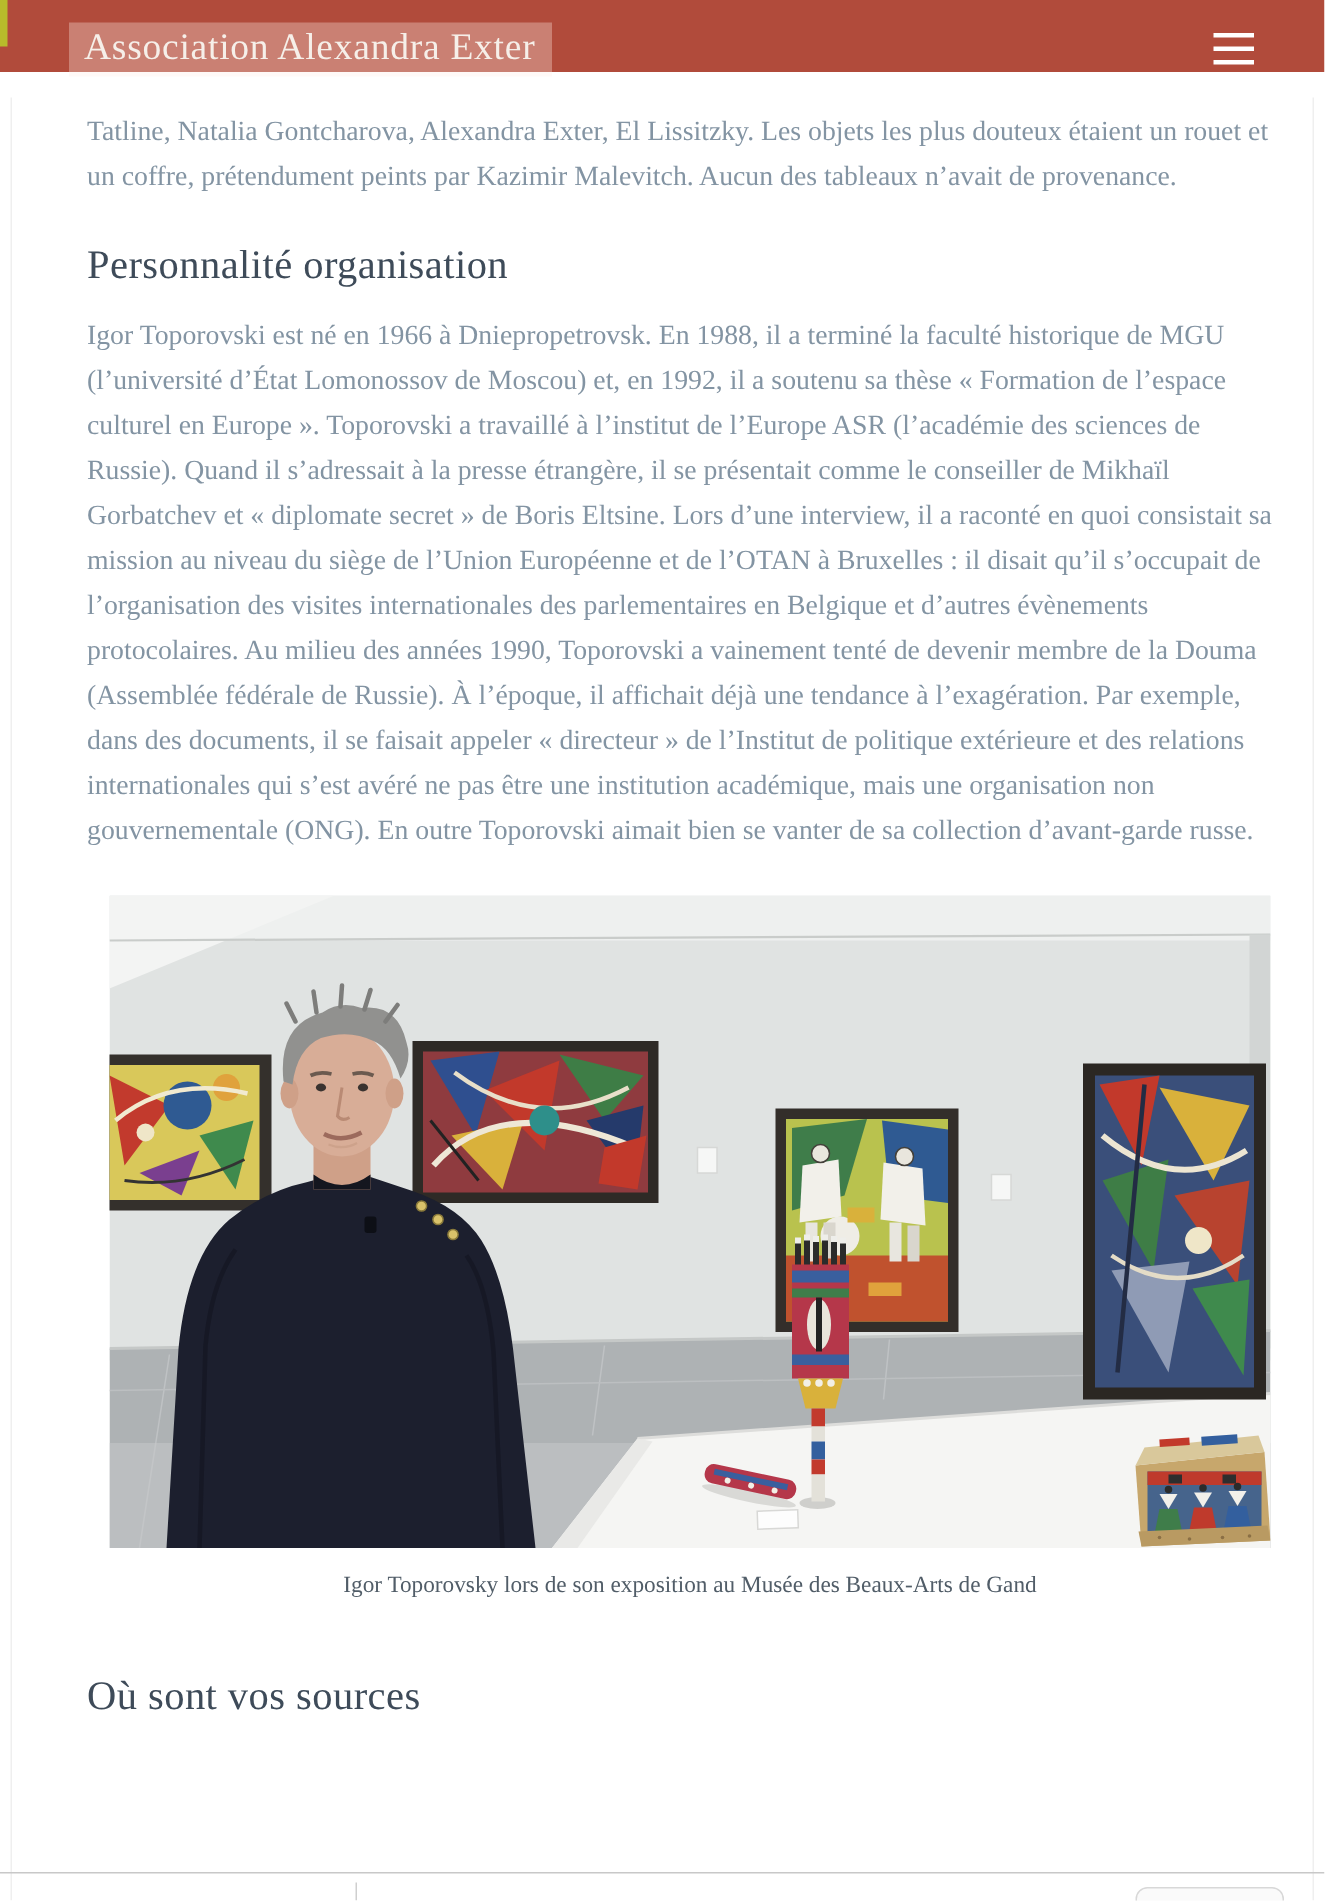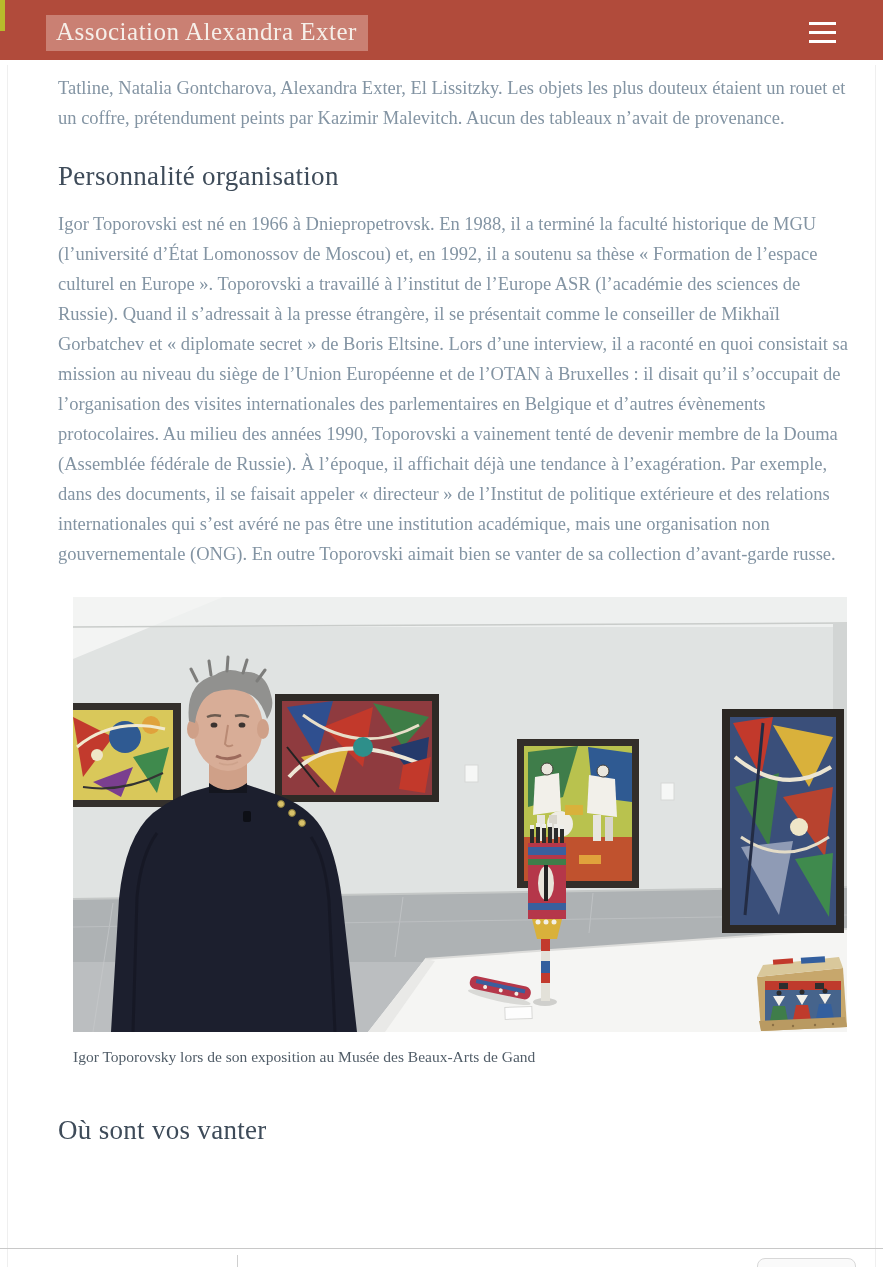--- a/index.html
+++ b/index.html
@@ -3,21 +3,21 @@
 <meta charset="utf-8">
 <style>
   html,body{margin:0;padding:0;}
   body{
     width:883px;height:1267px;overflow:hidden;position:relative;
     background:#ffffff;
     font-family:"Liberation Serif","DejaVu Serif",serif;
   }
   
   .site-header{
-    position:absolute;top:0;left:0;width:883px;height:60px;
+    position:absolute;top:0;left:0;width:883px;height:48px;
     background:#b14b3b;z-index:20;
   }
   .site-title{
     position:absolute;left:46px;top:15px;
     background:rgba(255,236,230,0.33);
     color:#f6efe9;font-size:25px;letter-spacing:.5px;
     padding:3px 11px 5px 10px;line-height:28px;font-weight:400;
   }
   .menu-btn{position:absolute;right:46px;top:22px;width:28px;height:21px;cursor:pointer;}
   .menu-btn span{display:block;width:27px;height:3px;background:#ffffff;margin:0 0 6px 0;}
@@ -31,21 +31,21 @@
   p.body-text{
     color:#8394a3;font-size:18.5px;line-height:30px;margin:0 0 8px 0;
     font-weight:400;
   }
   h2.section-heading{
     color:#3e4b59;font-size:27px;font-weight:500;letter-spacing:.3px;
     margin:26px 0 16px 0;line-height:34px;
   }
   figure.photo-figure{margin:28px 0 0 15px;width:774px;}
   .photo-frame{width:774px;height:435px;display:block;}
-  figcaption{width:774px;text-align:left;margin-top:13px;}
+  figcaption{width:774px;text-align:center;margin-top:13px;}
   .caption-line{color:#515d68;font-size:15.5px;line-height:24px;}
 
   
   .bottom-rule{position:absolute;left:0;top:1248px;width:883px;height:1px;background:#c8c8c8;}
   .table-col-divider{position:absolute;left:237px;top:1255px;width:1px;height:12px;background:#cfcfcf;}
   .rounded-control{
     position:absolute;left:757px;top:1258px;width:99px;height:20px;
     border:1px solid #d8d8d8;border-radius:8px;background:#fafafa;box-sizing:border-box;
   }
 </style>
@@ -270,19 +270,19 @@
           <circle cx="219" cy="216" r="3.4" fill="#d9c26a" stroke="#8a7a3a" stroke-width="1"></circle>
           <circle cx="229" cy="226" r="3.4" fill="#d9c26a" stroke="#8a7a3a" stroke-width="1"></circle>
           <rect x="170" y="214" width="8" height="11" rx="2" fill="#0d0f16"></rect>
         </g>
       </svg>
       <figcaption>
         <div class="caption-line">Igor Toporovsky lors de son exposition au Musée des Beaux-Arts de Gand</div>
       </figcaption>
     </figure>
 
-    <h2 class="section-heading" style="margin-top:44px;">Où sont vos vanter</h2>
+    <h2 class="section-heading" style="margin-top:44px;">Où sont vos sources</h2>
   </div>
 </main>
 
 <div class="bottom-rule"></div>
 <div class="table-col-divider"></div>
 <div class="rounded-control"></div>
 
 </body></html>

